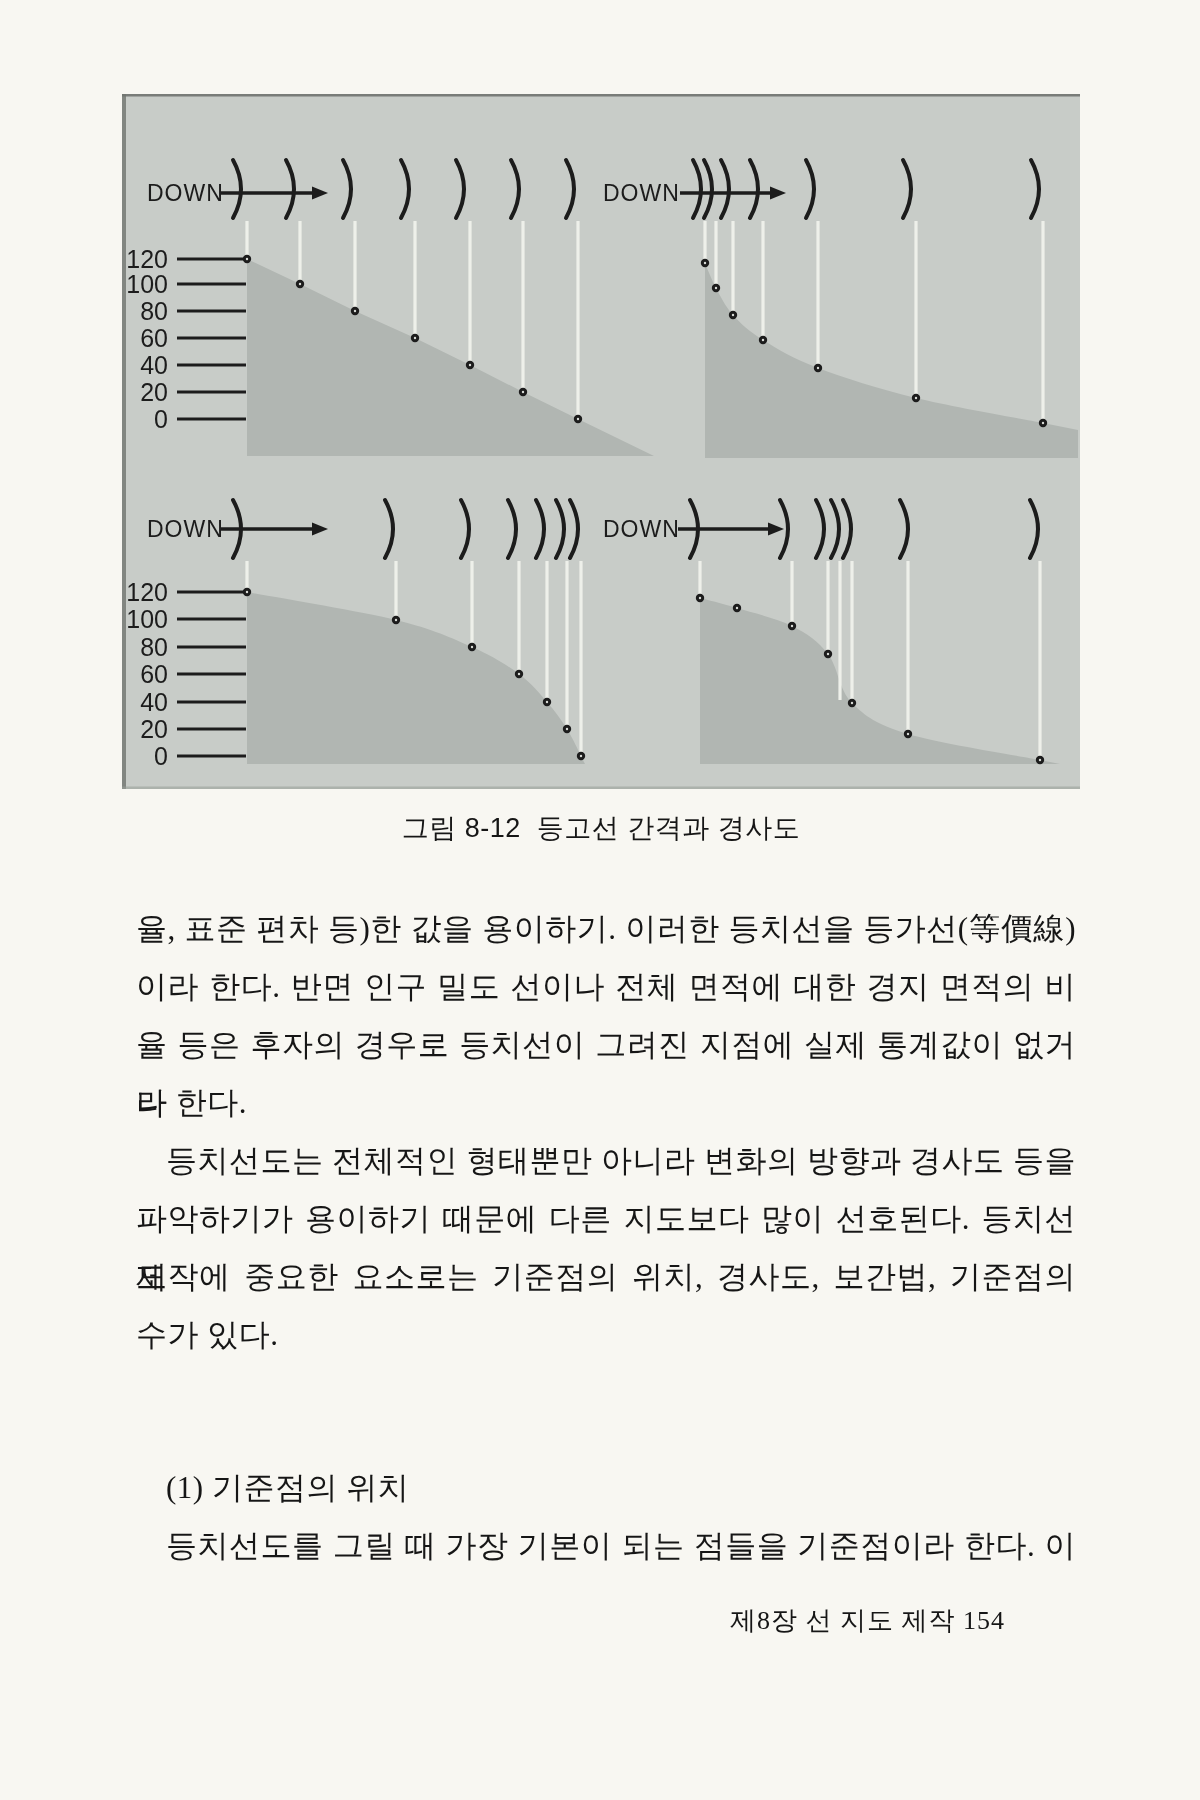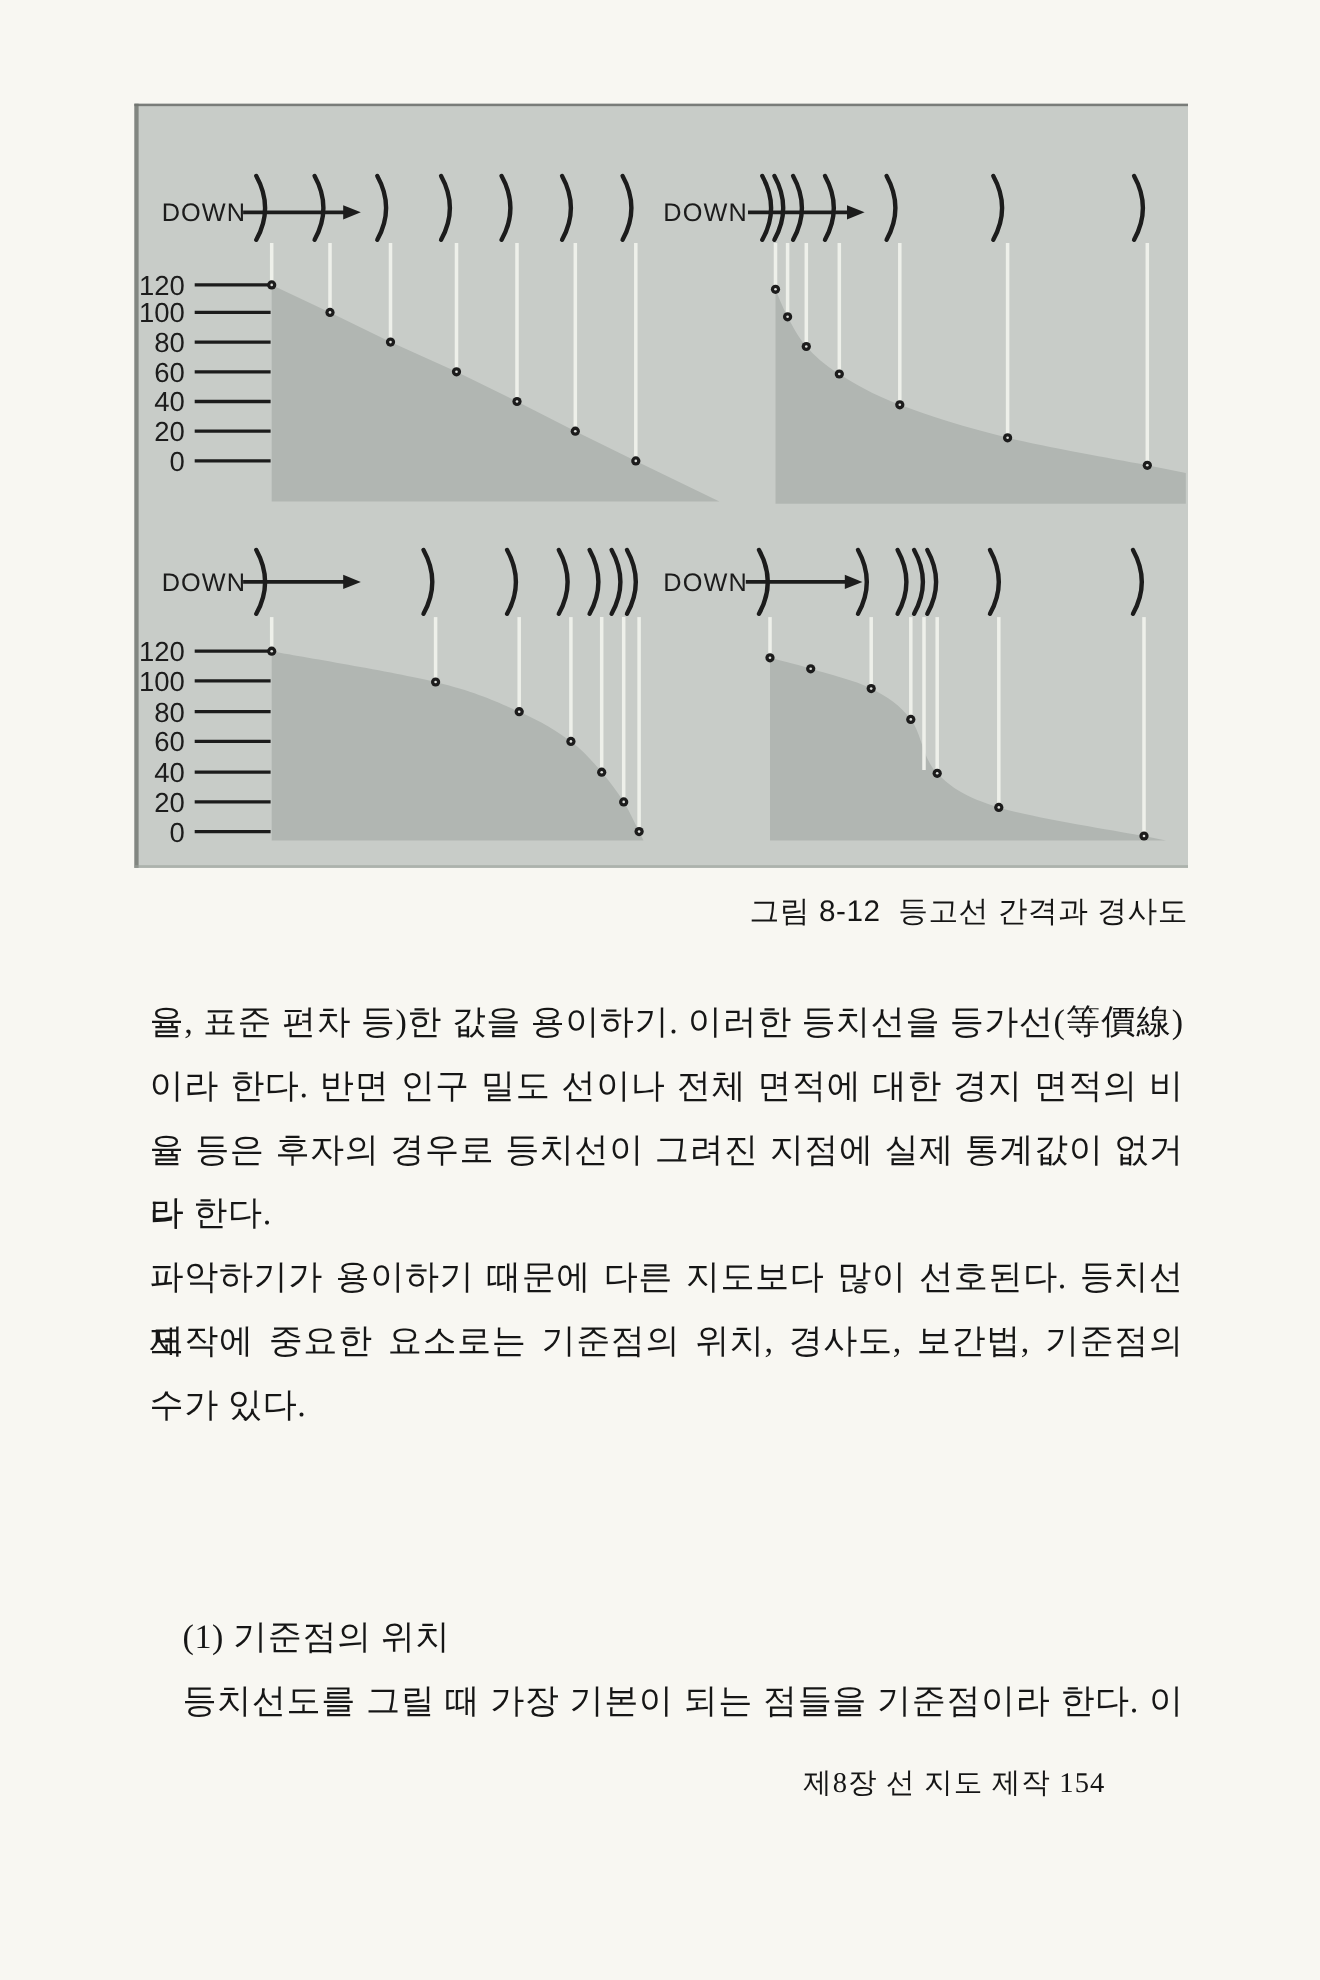--- a/index.html
+++ b/index.html
@@ -2,21 +2,21 @@
 <html><head>
 <meta charset="utf-8">
 <style>
   html,body{margin:0;padding:0;}
   body{width:1200px;height:1800px;background:#f8f7f2;position:relative;overflow:hidden;
        font-family:"Liberation Serif","DejaVu Serif",serif;color:#1b1b1b;}
   .page{position:absolute;inset:0;}
   .figure-wrap{position:absolute;left:122px;top:94px;width:958px;height:695px;}
   .figure-wrap svg{display:block;width:958px;height:695px;}
   .figtext{font-family:"Liberation Sans","DejaVu Sans",sans-serif;}
-  .caption{position:absolute;left:122px;top:810px;width:958px;text-align:right;
+  .caption{position:absolute;left:122px;top:810px;width:958px;text-align:center;
            font-family:"Liberation Sans","DejaVu Sans",sans-serif;
            font-size:27px;font-weight:500;color:#161616;white-space:pre;letter-spacing:.5px;}
   .body-text{position:absolute;left:136px;top:900px;width:940px;font-size:31px;color:#161616;}
   .line{height:58px;line-height:58px;text-align:justify;text-align-last:justify;letter-spacing:.5px;}
   .line.endline{text-align:left;text-align-last:left;}
   .line.indent{padding-left:30px;text-align:center;}
   .section{position:absolute;left:136px;top:1459px;width:940px;font-size:31px;color:#161616;}
   .footer{position:absolute;right:195px;top:1603px;font-size:26px;color:#161616;letter-spacing:1px;}
 </style>
 </head>
@@ -197,20 +197,21 @@
       </svg>
   </div>
 
   <div class="caption">그림 8-12  등고선 간격과 경사도</div>
 
   <div class="body-text" id="body-text">
       <div class="line">율, 표준 편차 등)한 값을 용이하기. 이러한 등치선을 등가선(等價線)</div>
       <div class="line">이라 한다. 반면 인구 밀도 선이나 전체 면적에 대한 경지 면적의 비</div>
       <div class="line">율 등은 후자의 경우로 등치선이 그려진 지점에 실제 통계값이 없거나</div>
       <div class="line endline">라 한다.</div>
+      <div class="line indent">등치선도는 전체적인 형태뿐만 아니라 변화의 방향과 경사도 등을</div>
       <div class="line">파악하기가 용이하기 때문에 다른 지도보다 많이 선호된다. 등치선도</div>
       <div class="line">제작에 중요한 요소로는 기준점의 위치, 경사도, 보간법, 기준점의</div>
       <div class="line endline">수가 있다.</div>
     </div>
 
   <div class="section">
     <div class="line endline indent">(1) 기준점의 위치</div>
     <div class="line indent">등치선도를 그릴 때 가장 기본이 되는 점들을 기준점이라 한다. 이</div>
   </div>
 

